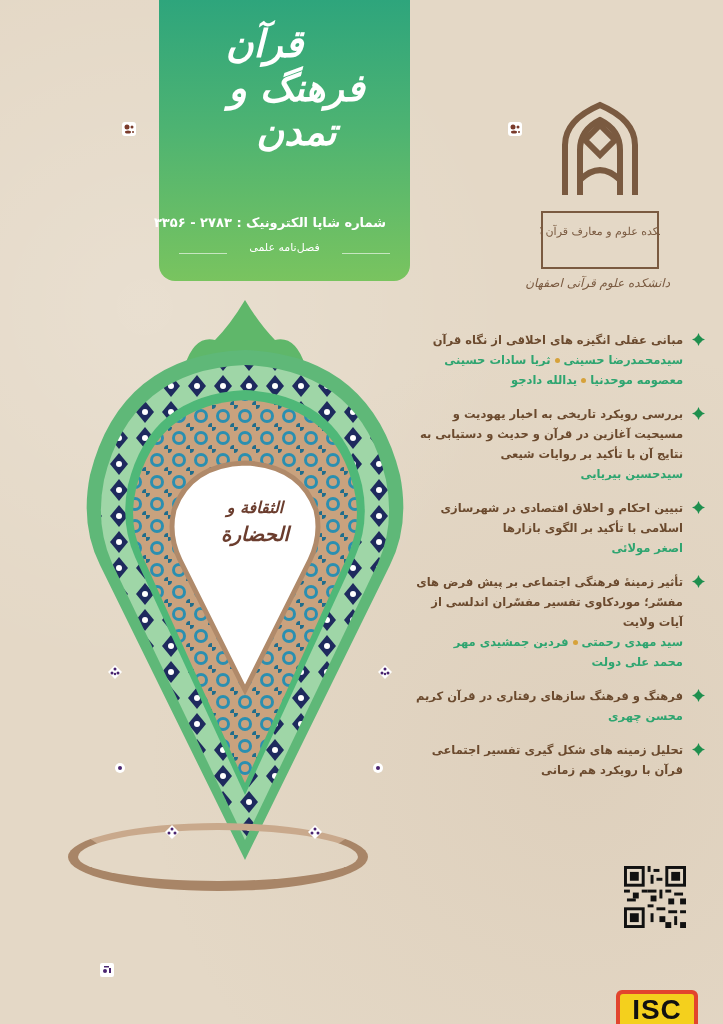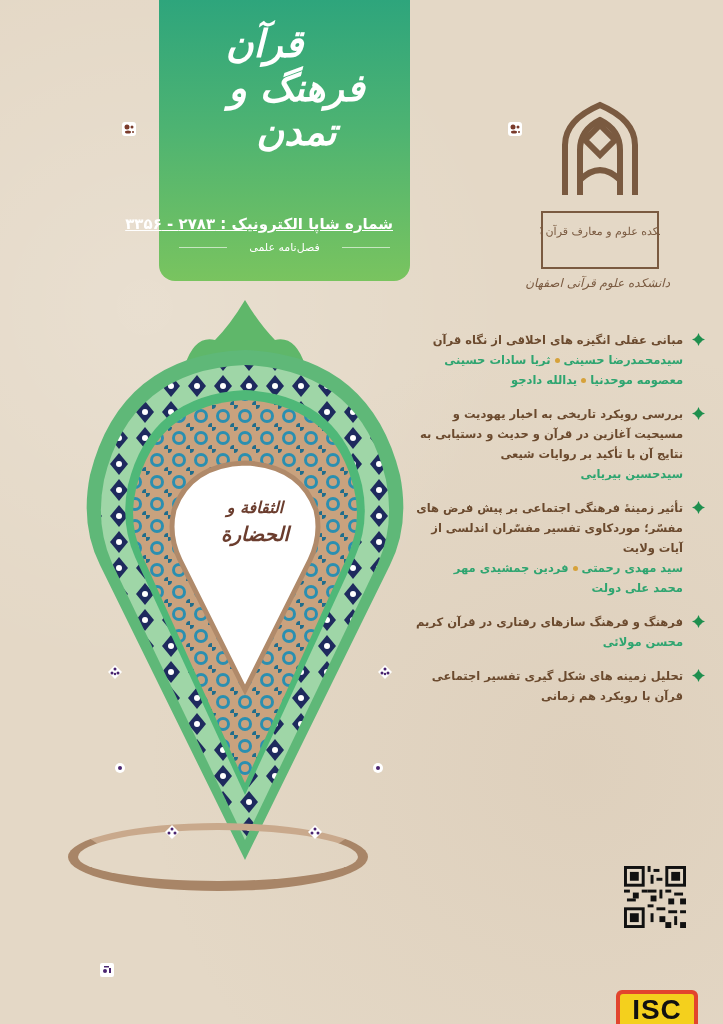--- a/index.html
+++ b/index.html
@@ -20,22 +20,22 @@
     color: #fff; text-align: center;
   }
   .journal-title {
     position: absolute; top: 22px; left: 0; right: 0;
     font-family: "DejaVu Serif", serif; font-size: 38px; line-height: 44px;
     font-weight: bold; font-style: italic;
   }
   .journal-title .l1 { display: block; padding-right: 40px; }
   .journal-title .l2 { display: block; padding-left: 24px; }
   .issue-line { position: absolute; top: 192px; left: 6px; right: 10px; font-size: 13px; font-weight: bold; white-space: nowrap; }
-  .issn-line { position: absolute; top: 215px; left: 6px; right: 17px; font-size: 15px; font-weight: bold; white-space: nowrap; text-decoration: underline; }
-  .type-line { position: absolute; top: 241px; left: 20px; right: 20px; font-size: 11px; display: flex; align-items: center; gap: 22px; }
+  .issn-line { position: absolute; top: 215px; left: 6px; right: 24px; font-size: 13px; font-weight: bold; white-space: nowrap; }
+  .type-line { position: absolute; top: 241px; left: 20px; right: 20px; font-size: 11px; display: flex; align-items: flex-end; gap: 22px; }
   .type-line .rule { flex: 1; height: 1px; background: rgba(255,255,255,0.6); }
 
   .uni-logo { position: absolute; left: 530px; top: 100px; width: 140px; height: 190px; text-align: center; }
   .uni-logo svg { display: block; margin: 0 auto; }
   .uni-name { font-family: "DejaVu Serif", serif; font-size: 12px; color: #7a5a40; margin-top: 6px; white-space: nowrap; font-style: italic; }
 
   .articles { position: absolute; left: 410px; top: 330px; width: 295px; }
   .article { position: relative; padding-right: 22px; margin-bottom: 14px; }
   .article .bullet { position: absolute; right: 0; top: 3px; width: 13px; height: 13px; }
   .article .title { font-size: 11.5px; line-height: 20px; color: #6b4a2e; font-weight: bold; }
@@ -205,34 +205,44 @@
     <div class="title">بررسی رویکرد تاریخی به اخبار یهودیت و مسیحیت آغازین در قرآن و حدیث و دستیابی به نتایج آن با تأکید بر روایات شیعی</div>
     <div class="authors">
       <span>سیدحسین بیریایی</span>
     </div>
   </div>
   <div class="article">
     <svg class="bullet" viewBox="0 0 13 13">
         <path d="M6.5 0 L8.5 4.5 L13 6.5 L8.5 8.5 L6.5 13 L4.5 8.5 L0 6.5 L4.5 4.5 Z" fill="#1e8f4e"></path>
         <circle cx="6.5" cy="6.5" r="3.5" fill="#1e8f4e"></circle>
       </svg>
+    <div class="title">تبیین احکام و اخلاق اقتصادی در شهرسازی اسلامی با تأکید بر الگوی بازارها</div>
+    <div class="authors">
+      <span>اصغر مولائی</span>
+    </div>
+  </div>
+  <div class="article">
+    <svg class="bullet" viewBox="0 0 13 13">
+        <path d="M6.5 0 L8.5 4.5 L13 6.5 L8.5 8.5 L6.5 13 L4.5 8.5 L0 6.5 L4.5 4.5 Z" fill="#1e8f4e"></path>
+        <circle cx="6.5" cy="6.5" r="3.5" fill="#1e8f4e"></circle>
+      </svg>
     <div class="title">تأثیر زمینهٔ فرهنگی اجتماعی بر پیش فرض های مفسّر؛ موردکاوی تفسیر مفسّران اندلسی از آیات ولایت</div>
     <div class="authors">
       <span>سید مهدی رحمتی</span><span class="sep"></span><span>فردین جمشیدی مهر</span><br>
       <span>محمد علی دولت</span>
     </div>
   </div>
   <div class="article">
     <svg class="bullet" viewBox="0 0 13 13">
         <path d="M6.5 0 L8.5 4.5 L13 6.5 L8.5 8.5 L6.5 13 L4.5 8.5 L0 6.5 L4.5 4.5 Z" fill="#1e8f4e"></path>
         <circle cx="6.5" cy="6.5" r="3.5" fill="#1e8f4e"></circle>
       </svg>
     <div class="title">فرهنگ و فرهنگ سازهای رفتاری در قرآن کریم</div>
     <div class="authors">
-      <span>محسن مولائی</span>
+      <span>محسن چهری</span>
     </div>
   </div>
   <div class="article">
     <svg class="bullet" viewBox="0 0 13 13">
         <path d="M6.5 0 L8.5 4.5 L13 6.5 L8.5 8.5 L6.5 13 L4.5 8.5 L0 6.5 L4.5 4.5 Z" fill="#1e8f4e"></path>
         <circle cx="6.5" cy="6.5" r="3.5" fill="#1e8f4e"></circle>
       </svg>
     <div class="title">تحلیل زمینه های شکل گیری تفسیر اجتماعی قرآن با رویکرد هم زمانی</div>
   </div>
 </div>

